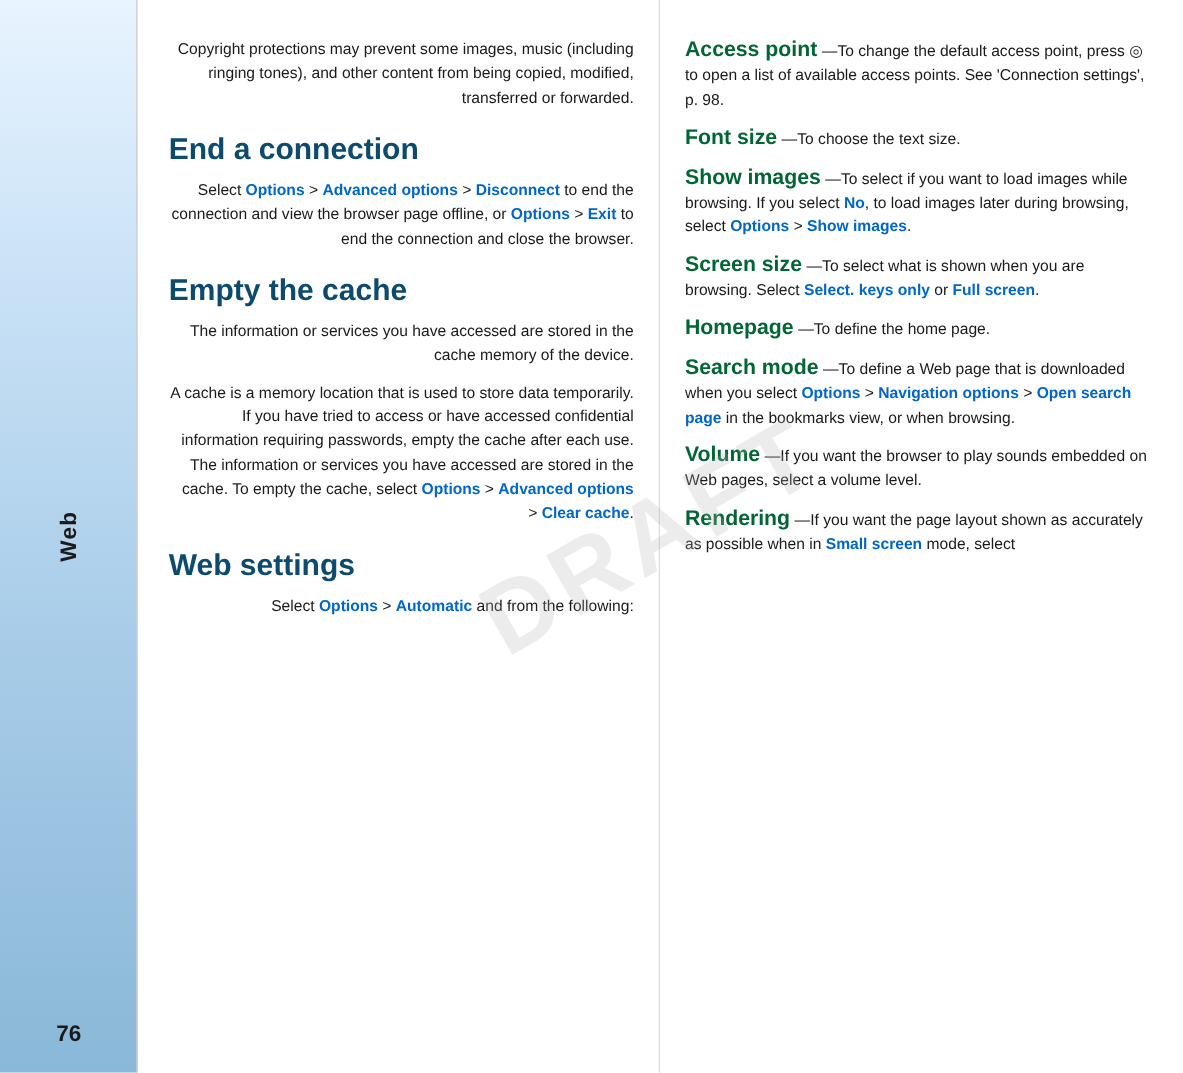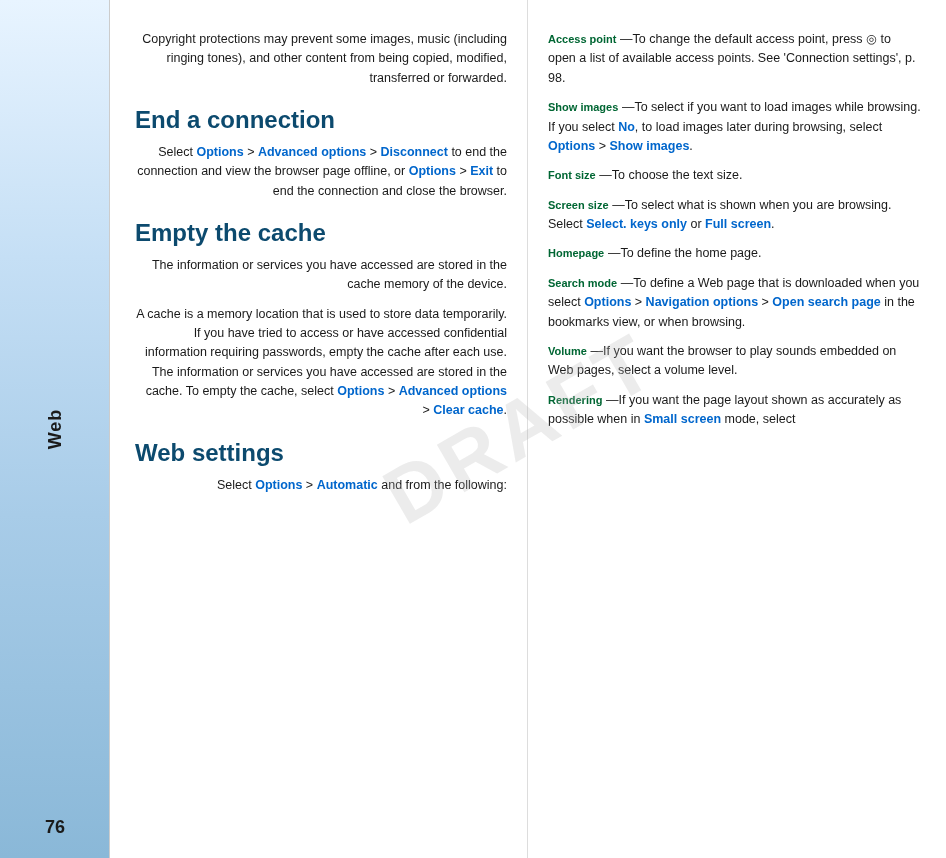--- a/index.html
+++ b/index.html
@@ -113,21 +113,21 @@
     }
 
     
     .term-block {
       margin-bottom: 10px;
     }
 
     .term-label {
       color: #006633;
       font-weight: bold;
-      font-size: 11px;
+      font-size: 17px;
     }
 
     .term-body {
       font-size: 12.5px;
       color: #1a1a1a;
       line-height: 1.55;
       display: inline;
     }
 
     
@@ -172,29 +172,29 @@
     </div>
 
     <div class="right-column">
 
       <div class="term-block">
         <span class="term-label">Access point</span>
         <span class="term-body">—To change the default access point, press ◎ to open a list of available access points. See 'Connection settings', p. 98.</span>
       </div>
 
       <div class="term-block">
+        <span class="term-label">Font size</span>
+        <span class="term-body">—To choose the text size.</span>
+      </div>
+
+      <div class="term-block">
         <span class="term-label">Show images</span>
         <span class="term-body">—To select if you want to load images while browsing. If you select <span class="link-blue">No</span>, to load images later during browsing, select <span class="link-blue">Options</span> &gt; <span class="link-blue">Show images</span>.</span>
       </div>
 
-      <div class="term-block">
-        <span class="term-label">Font size</span>
-        <span class="term-body">—To choose the text size.</span>
-      </div>
-
 
 
       <div class="term-block">
         <span class="term-label">Screen size</span>
         <span class="term-body">—To select what is shown when you are browsing. Select <span class="link-blue">Select. keys only</span> or <span class="link-blue">Full screen</span>.</span>
       </div>
 
       <div class="term-block">
         <span class="term-label">Homepage</span>
         <span class="term-body">—To define the home page.</span>

